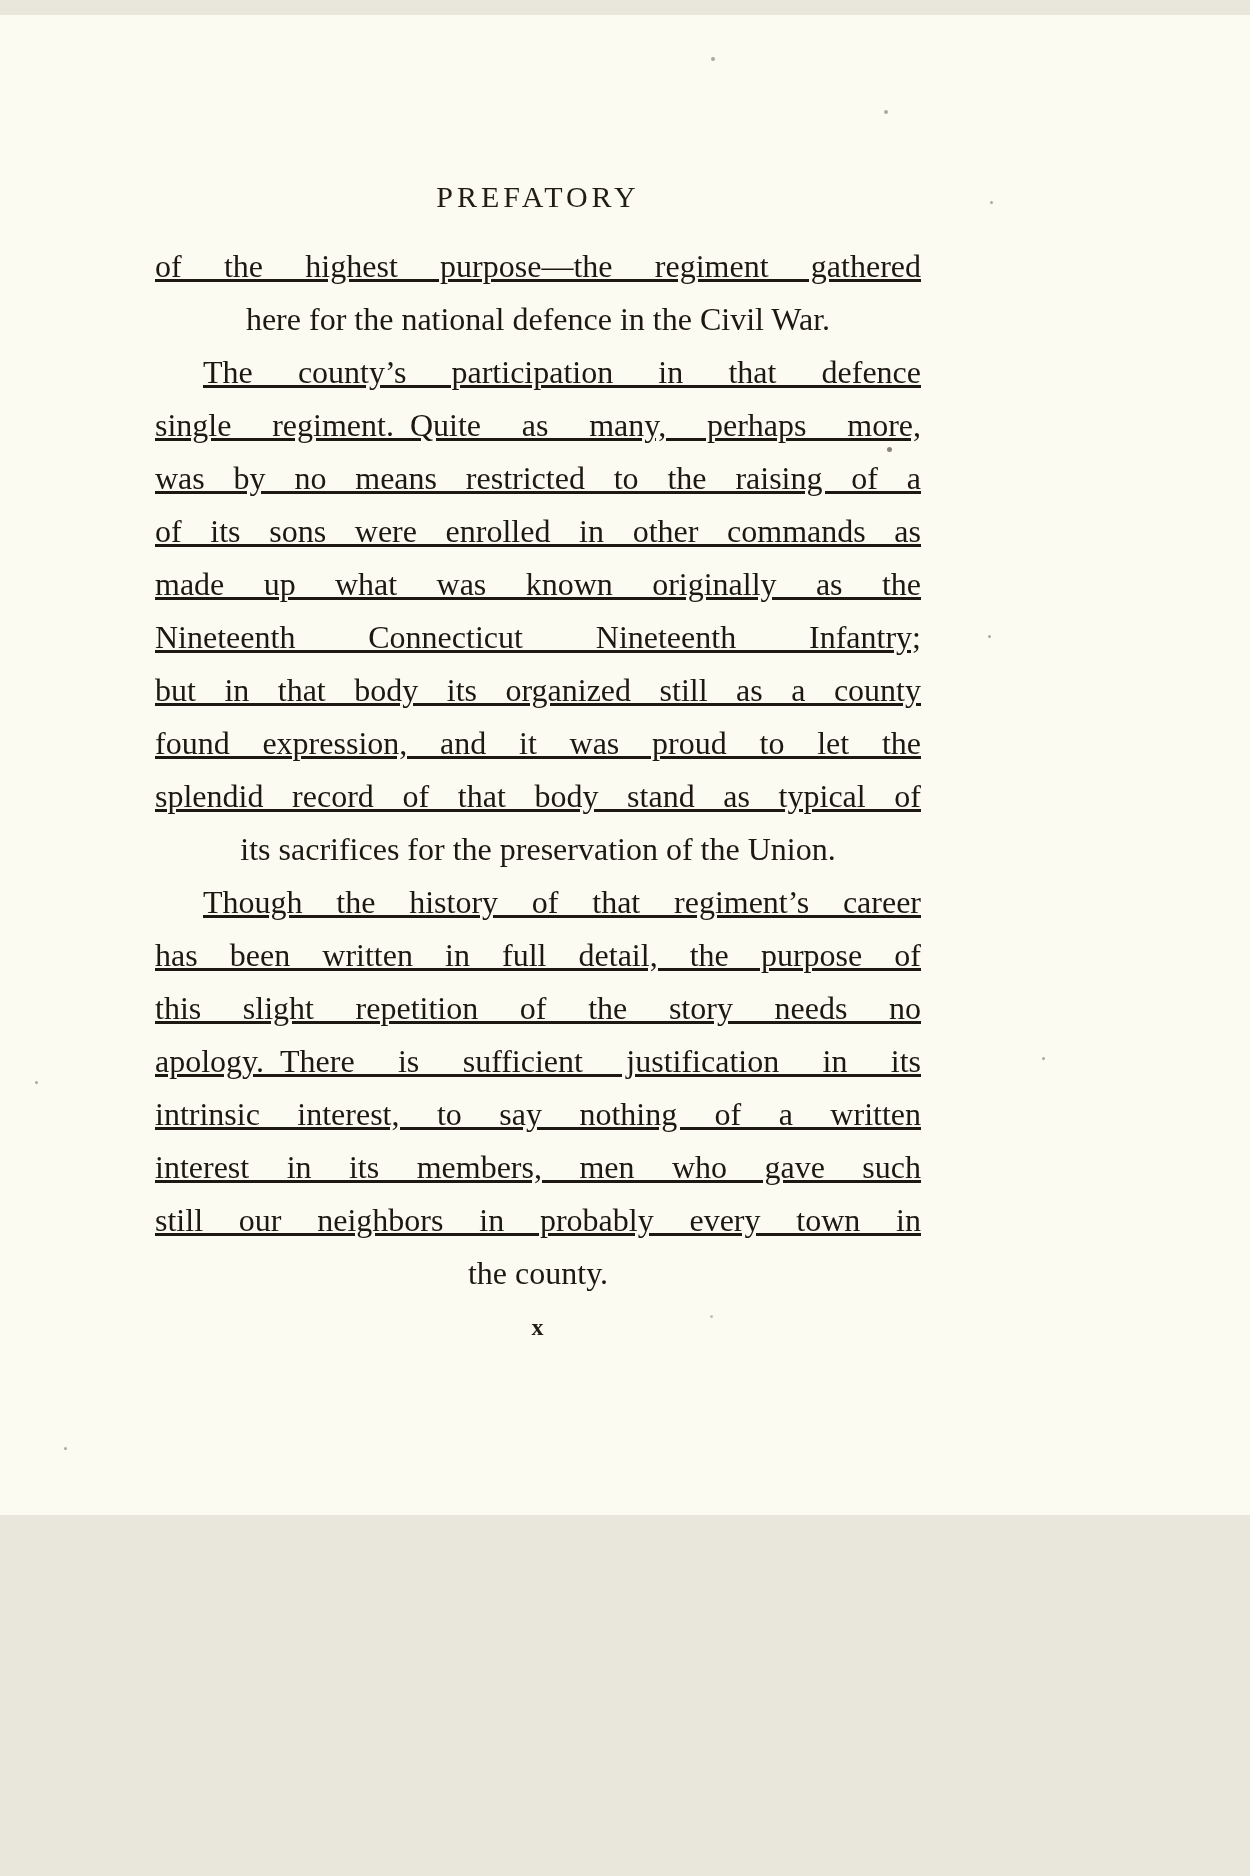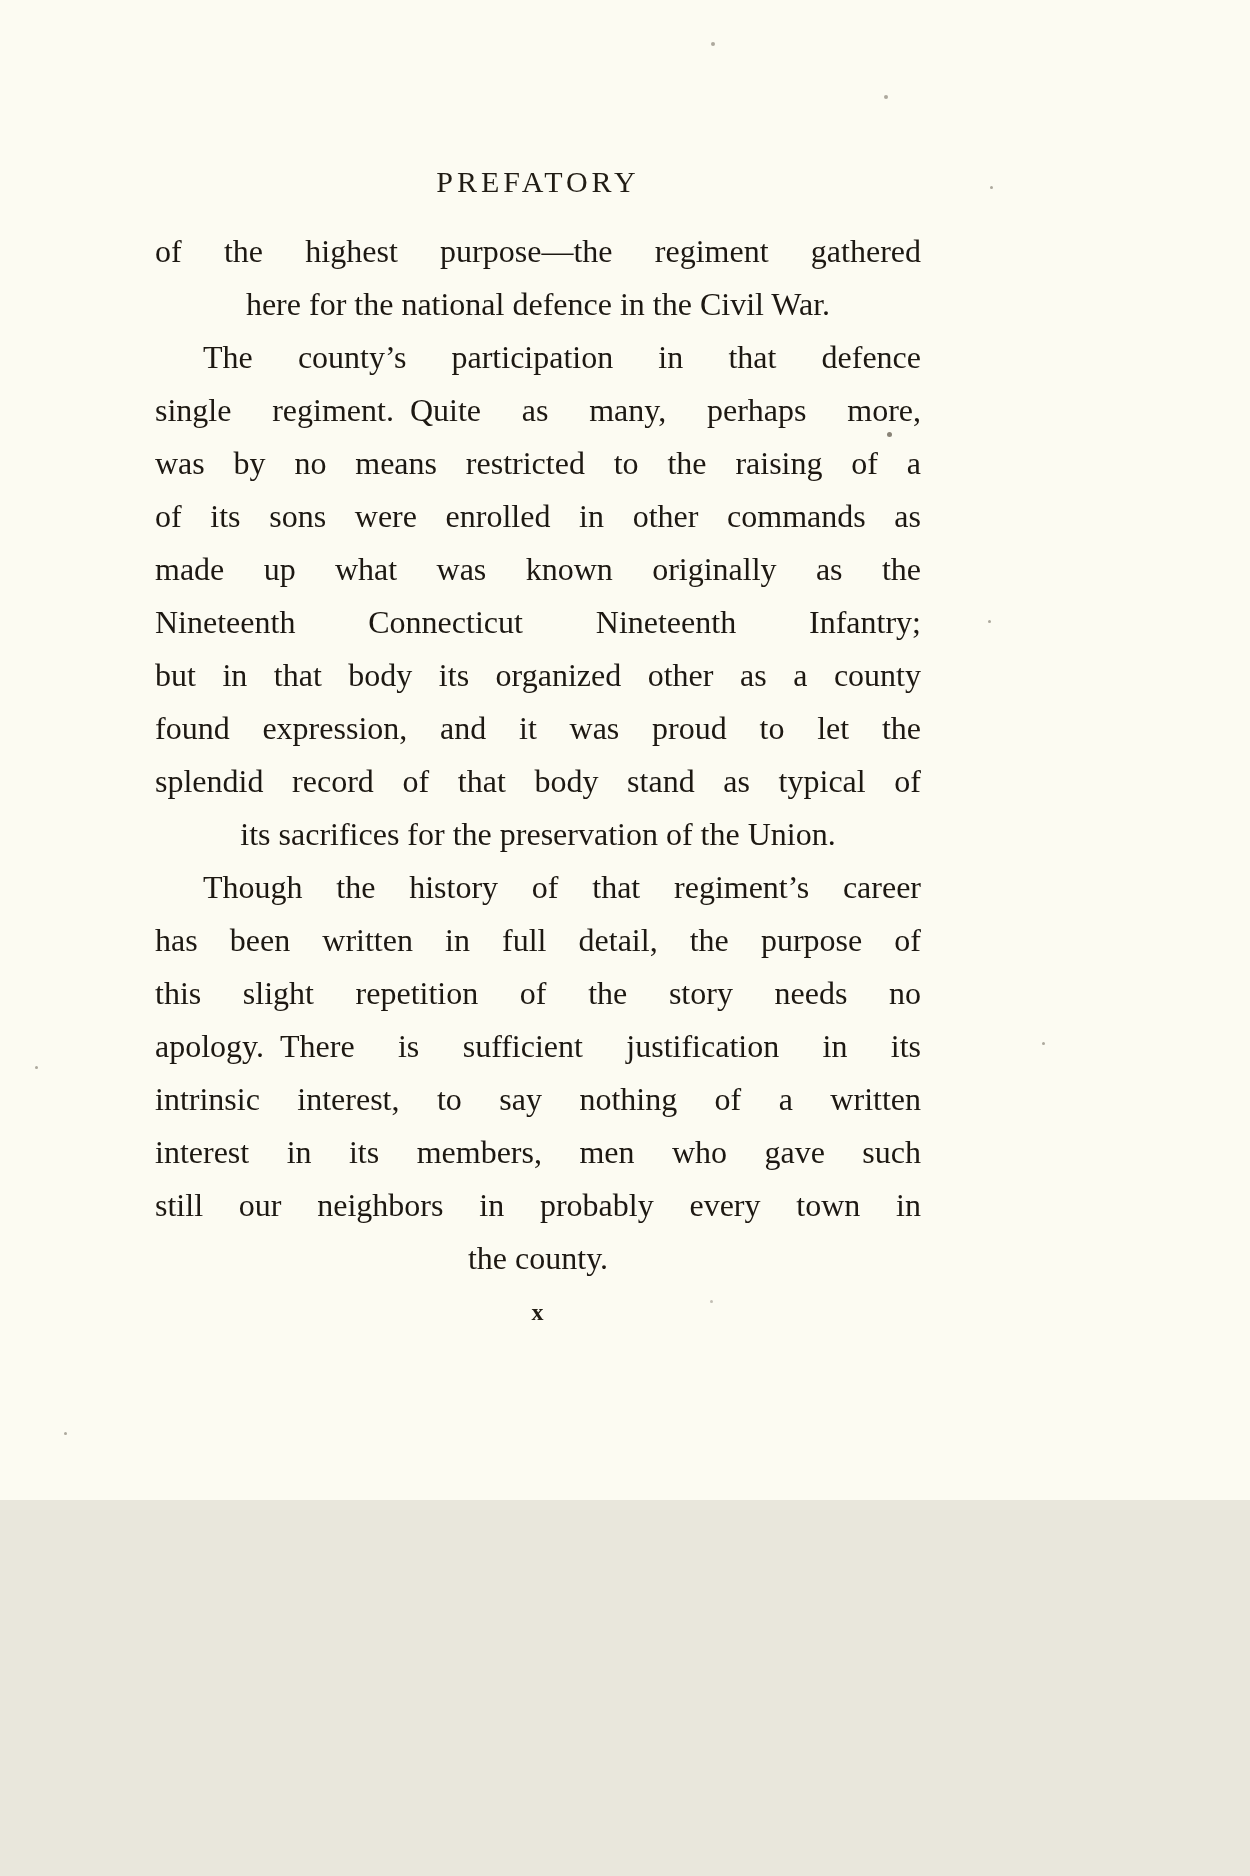--- a/index.html
+++ b/index.html
@@ -7,21 +7,21 @@
     padding: 0;
   }
   body {
     background: #e9e7dc;
     font-family: "Liberation Serif", serif;
   }
   .page {
     position: relative;
     width: 1250px;
     height: 1500px;
-    margin: 0 auto;
+    margin: 15px auto;
     background: #fcfbf2;
     color: #1d1812;
     overflow: hidden;
   }
   .content {
     position: absolute;
     left: 155px;
     top: 165px;
     width: 766px;
   }
@@ -38,20 +38,21 @@
     line-height: 53px;
     color: #1d1812;
   }
   .line {
     text-align: center;
     white-space: normal;
   }
   .line.just {
     text-align: justify;
     text-align-last: justify;
+    text-decoration: underline;
   }
   .line.indent {
     text-indent: 48px;
   }
   .page-number {
     margin-top: 14px;
     text-align: center;
     font-size: 24px;
     font-weight: 700;
     letter-spacing: 1px;
@@ -101,21 +102,21 @@
 
     <div class="text-block">
         <div class="line just">of the highest purpose—the regiment gathered</div>
         <div class="line">here for the national defence in the Civil War.</div>
         <div class="line just indent">The county’s participation in that defence</div>
         <div class="line just">single regiment. Quite as many, perhaps more,</div>
         <div class="line just">was by no means restricted to the raising of a</div>
         <div class="line just">of its sons were enrolled in other commands as</div>
         <div class="line just">made up what was known originally as the</div>
         <div class="line just">Nineteenth Connecticut Nineteenth Infantry;</div>
-        <div class="line just">but in that body its organized other as a county</div>
+        <div class="line just">but in that body its organized still as a county</div>
         <div class="line just">found expression, and it was proud to let the</div>
         <div class="line just">splendid record of that body stand as typical of</div>
         <div class="line">its sacrifices for the preservation of the Union.</div>
         <div class="line just indent">Though the history of that regiment’s career</div>
         <div class="line just">has been written in full detail, the purpose of</div>
         <div class="line just">this slight repetition of the story needs no</div>
         <div class="line just">apology. There is sufficient justification in its</div>
         <div class="line just">intrinsic interest, to say nothing of a written</div>
         <div class="line just">interest in its members, men who gave such</div>
         <div class="line just">still our neighbors in probably every town in</div>

